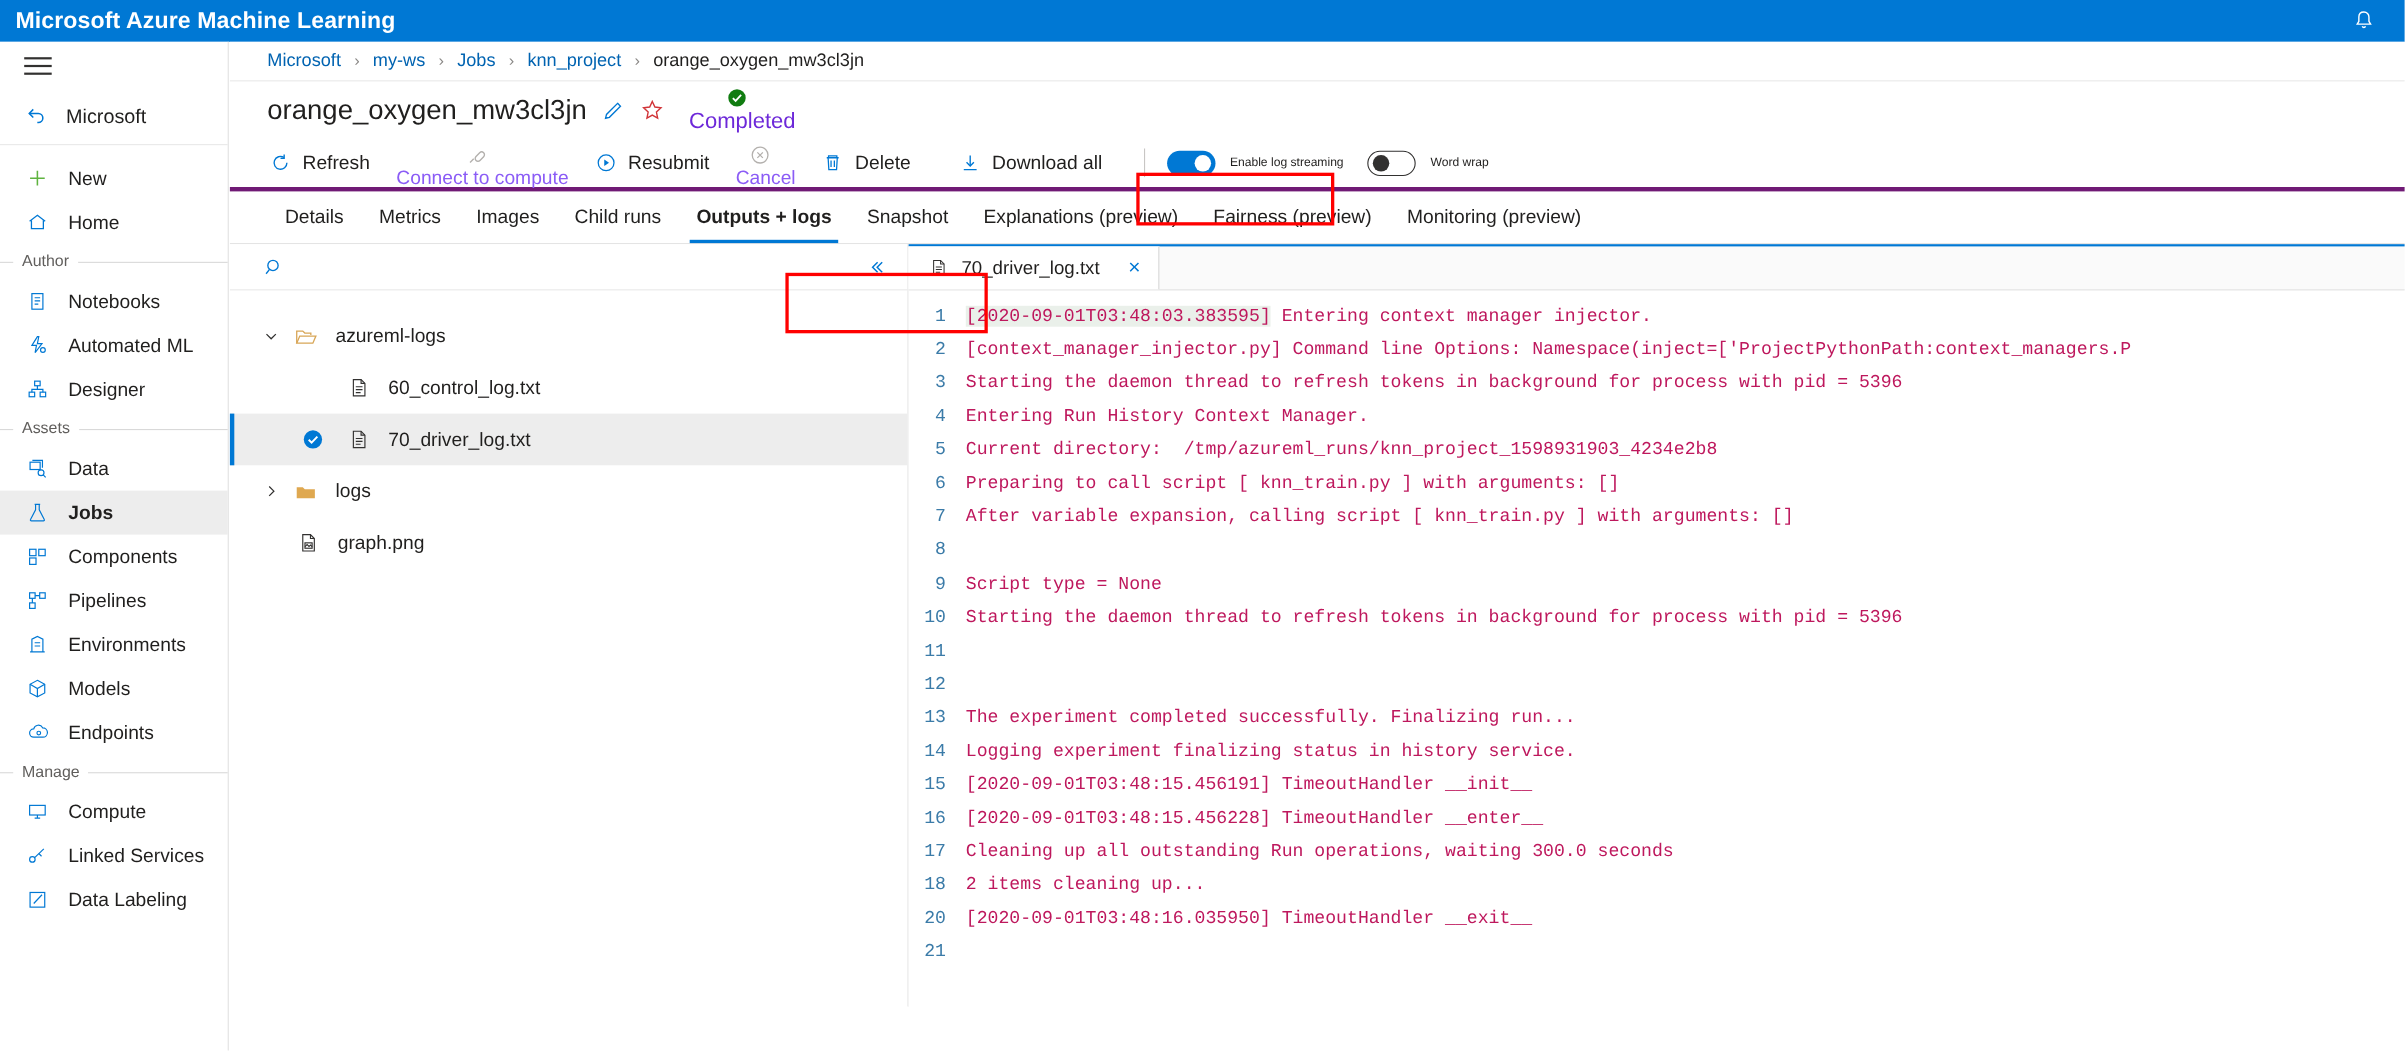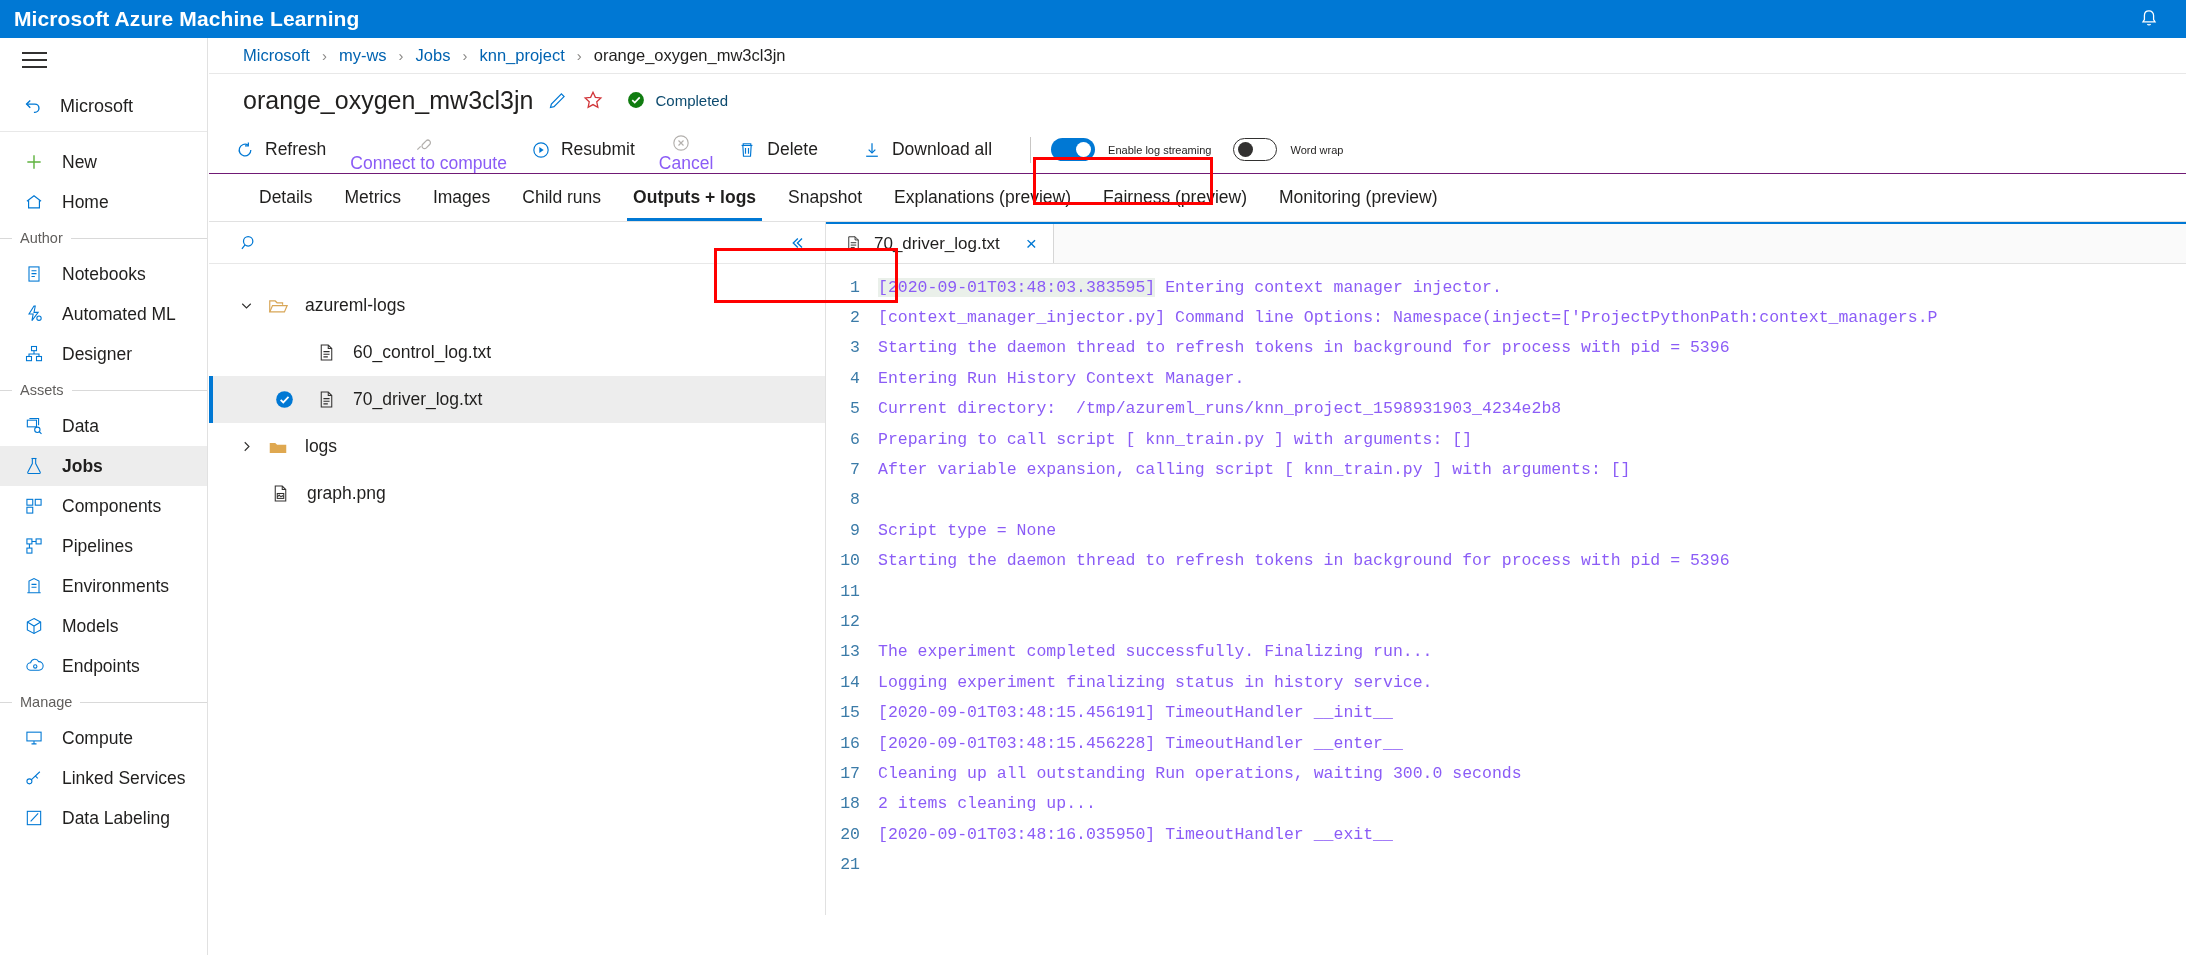--- a/index.html
+++ b/index.html
@@ -93,30 +93,30 @@
 
   
   #titlerow {
     display: flex; align-items: center;
     padding-left: 34px; height: 52px;
   }
   #titlerow .title { font-size: 25px; color: #201f1e; }
   #titlerow .icn { margin-left: 14px; display: flex; align-items: center; cursor: pointer; }
   #titlerow .status {
     margin-left: 22px; display: flex; align-items: center;
-    font-size: 15px; color: #0c4a6e;
+    font-size: 20px; color: #6d28d9; flex-direction: column;
   }
   #titlerow .status .dot { margin-right: 9px; display: flex; }
 
   
   #cmdbar {
     display: flex; align-items: center;
     height: 48px;
-    padding-left: 14px;
-    border-bottom: 1px solid #701a75;
+    padding-left: 24px;
+    border-bottom: 4px solid #701a75;
   }
   .cmd {
     display: flex; align-items: center;
     font-size: 17.5px; color: #201f1e;
     height: 34px; padding: 0 12px;
     cursor: pointer; white-space: nowrap;
   }
   .cmd .ico { margin-right: 10px; display: flex; align-items: center; }
   .cmd.disabled { color: #8b5cf6; cursor: default; flex-direction: column; }
   .cmd-divider {
@@ -234,21 +234,21 @@
     padding-top: 8px;
     font-family: "Liberation Mono", monospace;
     font-size: 16.5px;
   }
   .logline { display: flex; height: 30.4px; align-items: center; white-space: pre; }
   .logline .ln {
     width: 52px; text-align: right; flex: none;
     color: #3b7ba8; padding-right: 18px;
     font-family: "Liberation Mono", monospace;
   }
-  .logline .tx { color: #8b5cf6; }
+  .logline .tx { color: #be185d; }
   .logline .tx .ts { background: #eaf0ea; }
 
   
   .annot {
     position: absolute;
     border: 3px solid #ff0000;
     pointer-events: none;
     z-index: 50;
   }
 </style>

